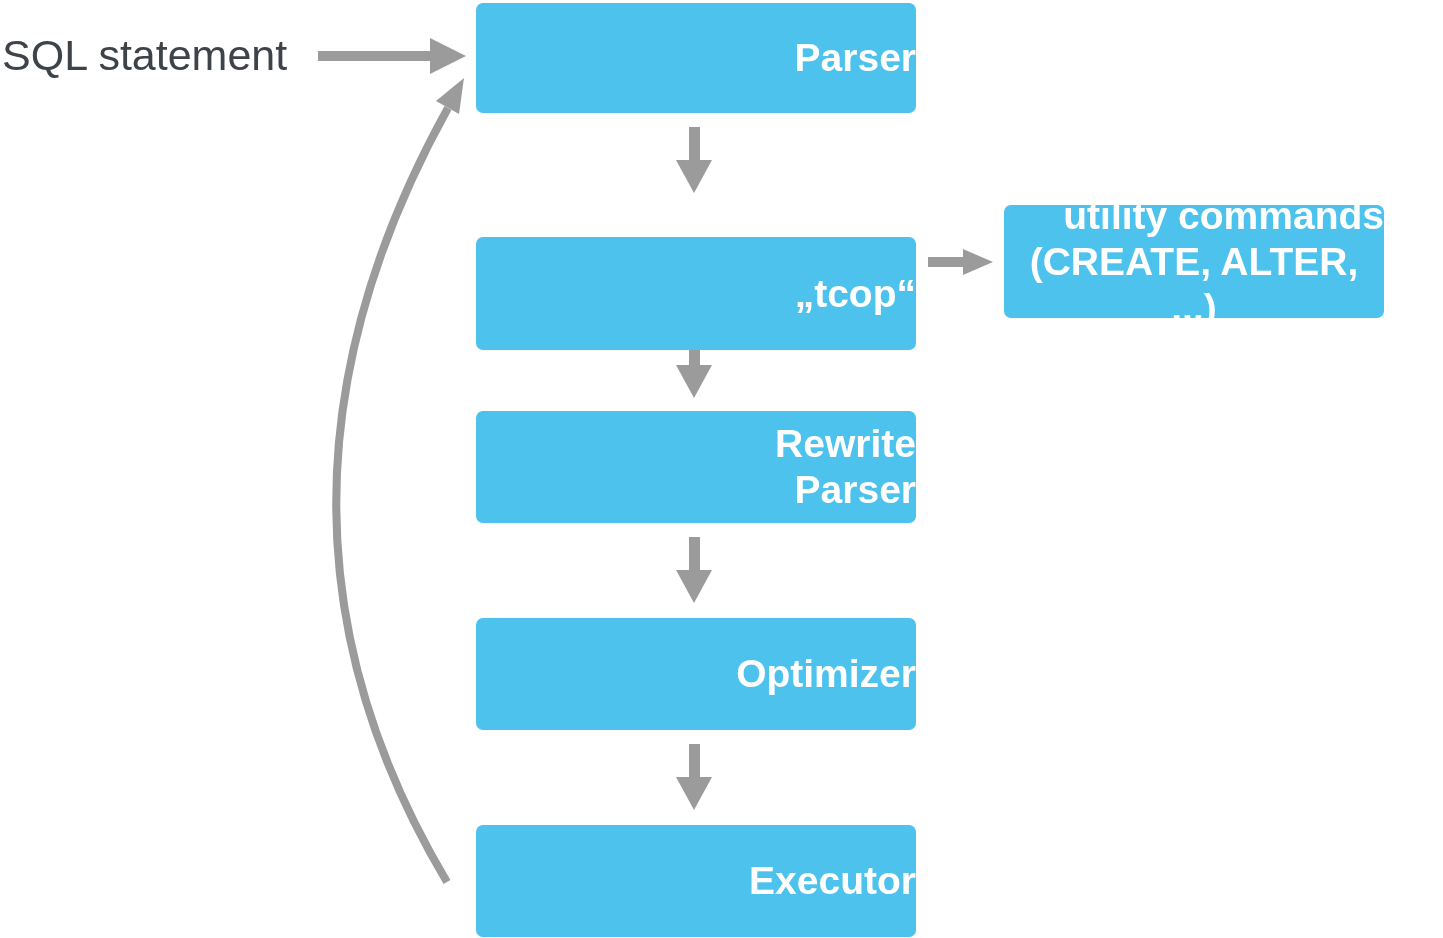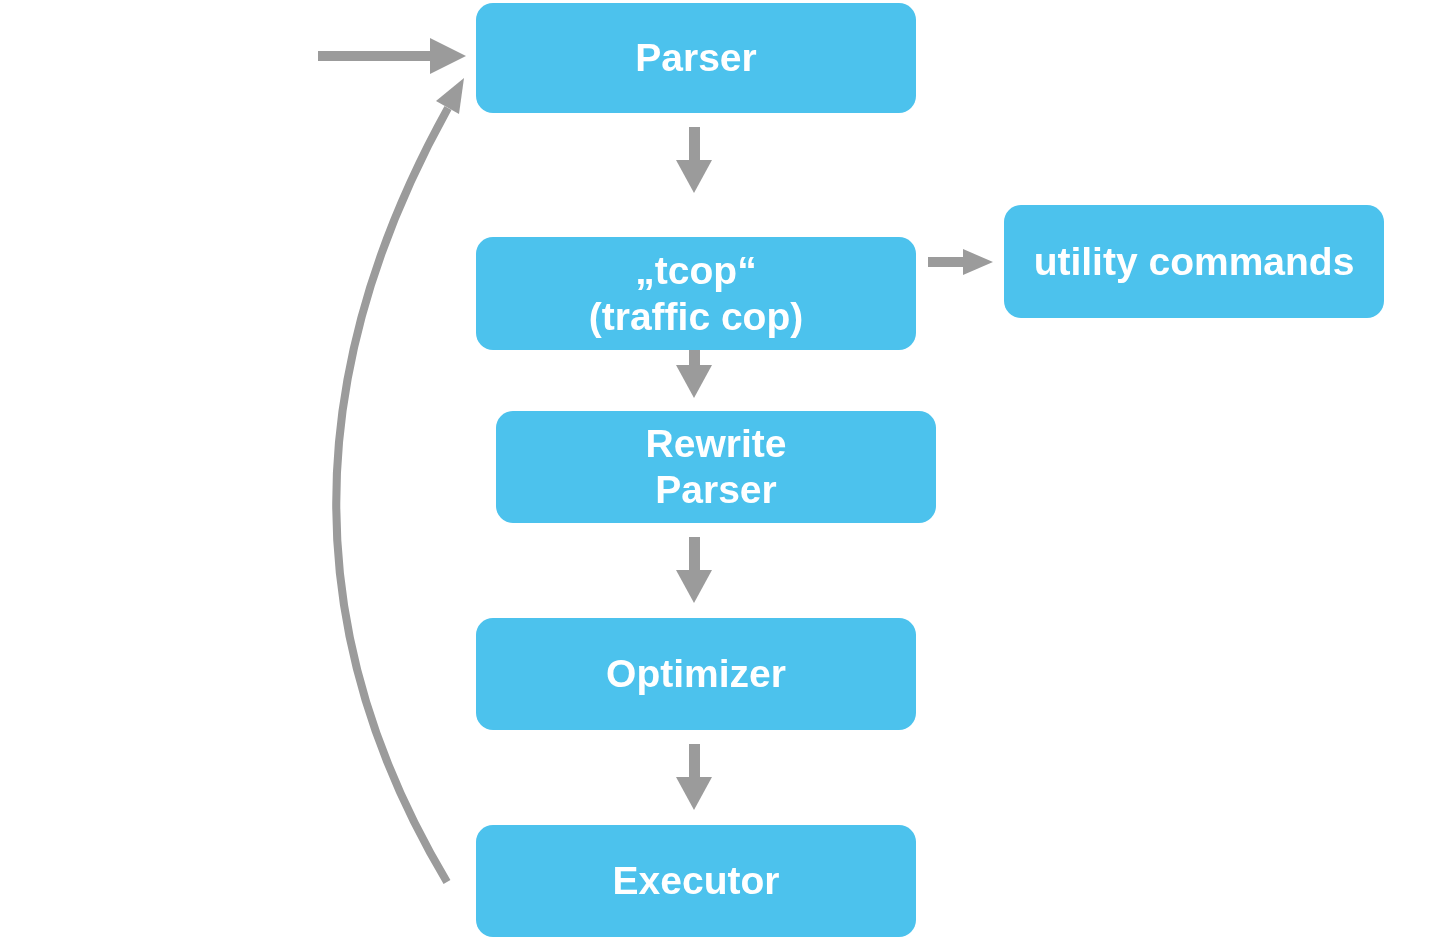--- a/index.html
+++ b/index.html
@@ -11,35 +11,35 @@
     position: relative;
     width: 1443px;
     height: 938px;
     background: var(--bg, #ffffff);
     overflow: hidden;
     font-family: "Liberation Sans", sans-serif;
   }
   .node {
     position: absolute;
     background: var(--node-fill, #4cc2ed);
-    border-radius: 17px;
+    border-radius: 7px;
     color: var(--node-text, #ffffff);
     font-weight: bold;
     font-size: 39px;
     line-height: 46px;
     display: flex;
     flex-direction: column;
-    align-items: center;
+    align-items: flex-end;
     justify-content: center;
     text-align: center;
   }
   #node-parser    { left: 476px;  top: 3px;   width: 440px; height: 110px; }
   #node-tcop      { left: 476px;  top: 205px; width: 440px; height: 113px; margin-top: 32px; }
   #node-utility   { left: 1004px; top: 205px; width: 380px; height: 113px; }
-  #node-rewrite   { left: 476px;  top: 411px; width: 440px; height: 112px; margin-left: 20px; }
+  #node-rewrite   { left: 476px;  top: 411px; width: 440px; height: 112px; }
   #node-optimizer { left: 476px;  top: 618px; width: 440px; height: 112px; }
   #node-executor  { left: 476px;  top: 825px; width: 440px; height: 112px; }
 
   .sql-label {
     position: absolute;
     left: 2px;
     top: 32px;
     font-size: 43px;
     line-height: 46px;
     font-weight: normal;
@@ -91,32 +91,33 @@
       <rect class="arrow-fill" x="689" y="744" width="11" height="34"></rect>
       <polygon class="arrow-fill" points="676,777 712,777 694,810"></polygon>
     </g>
 
     <g>
       <path class="arrow-stroke" d="M 447 882 Q 225 510 448 108" stroke-width="8"></path>
       <polygon class="arrow-fill" points="464,78 459,114 436,101"></polygon>
     </g>
   </svg>
 
+  <div class="sql-label">SQL statement</div>
 
   <div class="node" id="node-parser">
     <span>Parser</span>
   </div>
 
   <div class="node" id="node-tcop">
     <span>„tcop“</span>
-    <span>(traffic cop)</span>
   </div>
 
   <div class="node" id="node-utility">
     <span>utility commands</span>
+    <span>(CREATE, ALTER, ...)</span>
   </div>
 
   <div class="node" id="node-rewrite">
     <span>Rewrite</span>
     <span>Parser</span>
   </div>
 
   <div class="node" id="node-optimizer">
     <span>Optimizer</span>
   </div>

